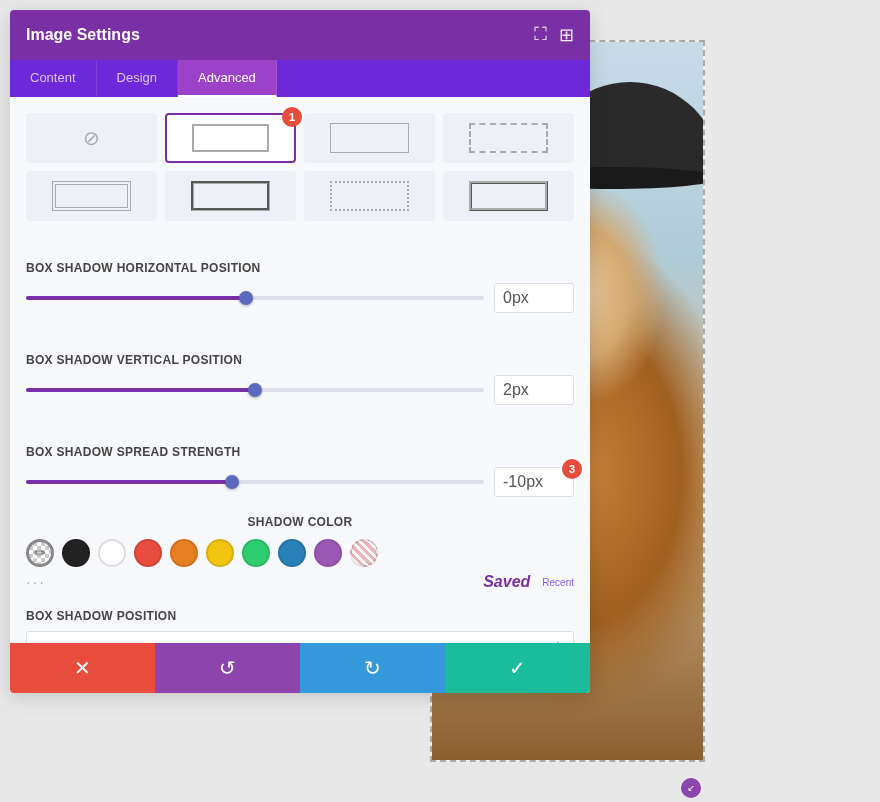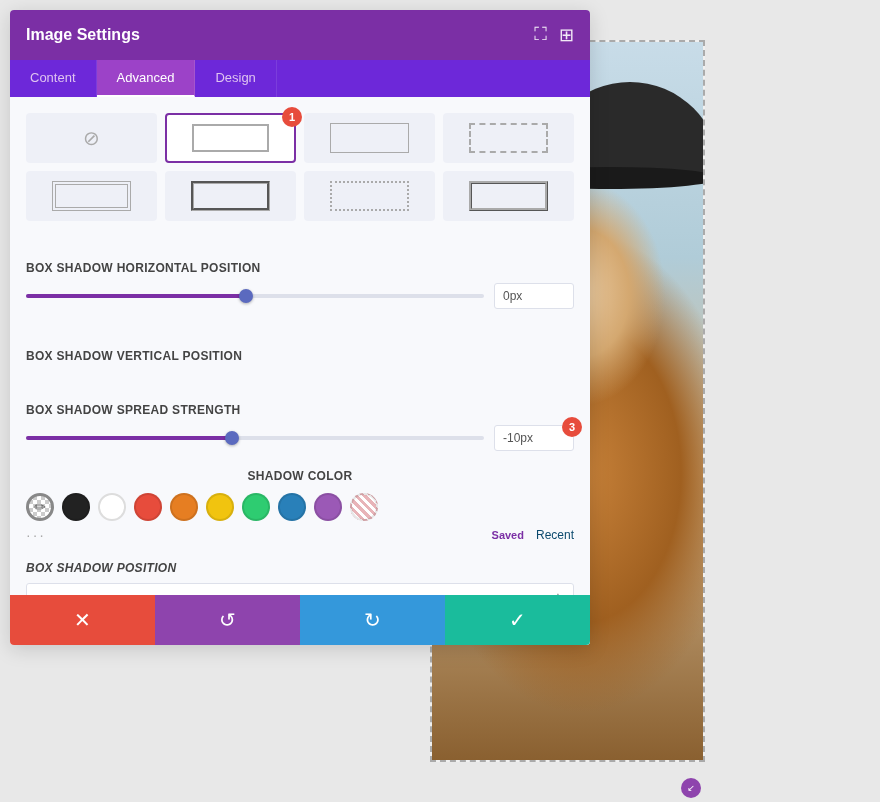--- a/index.html
+++ b/index.html
@@ -249,21 +249,21 @@
       transform: translate(-50%, -50%);
       cursor: pointer;
       box-shadow: 0 1px 3px rgba(0,0,0,0.3);
     }
 
     .slider-input {
       width: 80px;
       border: 1px solid #dde0ea;
       border-radius: 3px;
       padding: 5px 8px;
-      font-size: 12px;
+      font-size: 16px;
       color: #555;
       background: #fff;
       text-align: left;
     }
 
     
     .shadow-color-section {
       margin-bottom: 18px;
       text-align: center;
     }
@@ -310,35 +310,35 @@
 
     .saved-recent {
       display: flex;
       gap: 12px;
       margin-left: auto;
       align-items: center;
     }
 
     .saved-label {
       color: #7b2fa5;
-      font-size: 11px;
+      font-size: 16px;
       font-weight: 600;
       cursor: pointer;
+      font-style: italic;
     }
 
     .recent-label {
-      color: #0c4a6e;
-      font-size: 12px;
+      color: #8b5cf6;
+      font-size: 10px;
       cursor: pointer;
     }
 
     
     .box-shadow-position {
       margin-bottom: 8px;
-      font-style: italic;
     }
 
     .position-select-row {
       display: flex;
       align-items: center;
       justify-content: space-between;
       background: #fff;
       border: 1px solid #dde0ea;
       border-radius: 3px;
       padding: 6px 10px;
@@ -419,25 +419,25 @@
       <div class="header-icons">
         <span class="header-icon">⛶</span>
         <span class="header-icon">⊞</span>
       </div>
     </div>
 
     <div class="tabs-bar">
       <div class="tab">
         <span>Content</span>
       </div>
+      <div class="tab">
+        <span>Design</span>
+      </div>
       <div class="tab active">
         <span>Advanced</span>
-      </div>
-      <div class="tab">
-        <span>Design</span>
       </div>
     </div>
 
     <div class="panel-content">
 
       <div class="border-style-grid">
 
         <div class="border-style-item no-border-icon">
           <span>⊘</span>
         </div>
@@ -480,20 +480,29 @@
               <div class="slider-fill" style="width: 48%;"></div>
               <div class="slider-thumb" style="left: 48%;"></div>
             </div>
           </div>
           <input class="slider-input" type="text" value="0px" style="">
         </div>
       </div>
 
       <div class="slider-section">
         <div class="slider-label">Box Shadow Vertical Position</div>
+        <div class="slider-row">
+          <div class="slider-track-container">
+            <div class="slider-track">
+              <div class="slider-fill" style="width: 50%;"></div>
+              <div class="slider-thumb" style="left: 50%;"></div>
+            </div>
+          </div>
+          <input class="slider-input" type="text" value="2px" style="">
+        </div>
       </div>
 
 
       <div class="slider-section">
         <div class="slider-label">Box Shadow Spread Strength</div>
         <div class="slider-row">
           <div class="slider-track-container">
             <div class="slider-track">
               <div class="slider-fill" style="width: 45%;"></div>
               <div class="slider-thumb" style="left: 45%;"></div>

